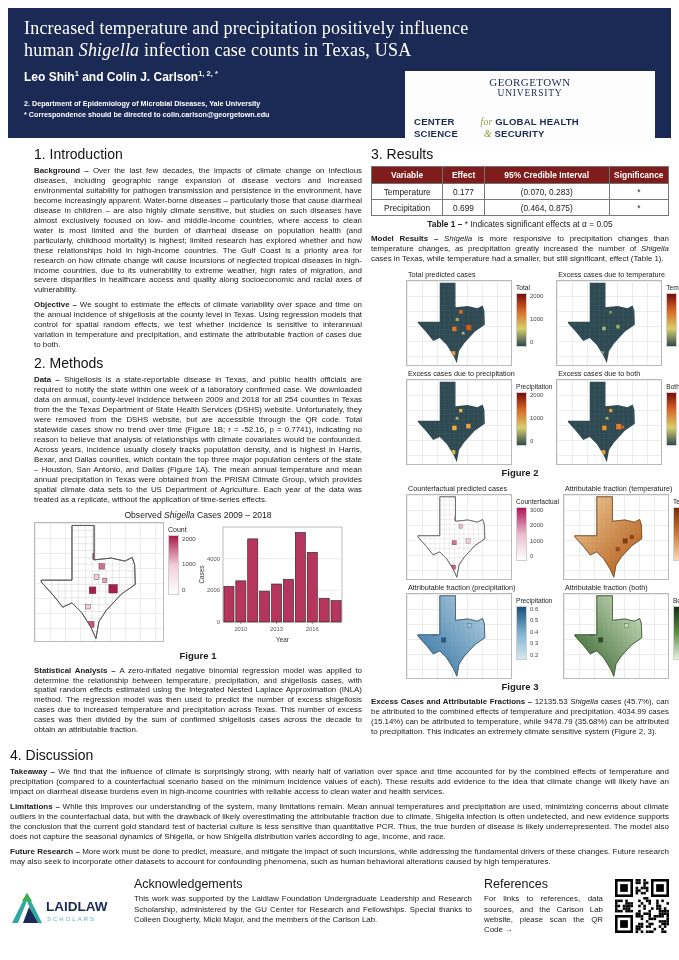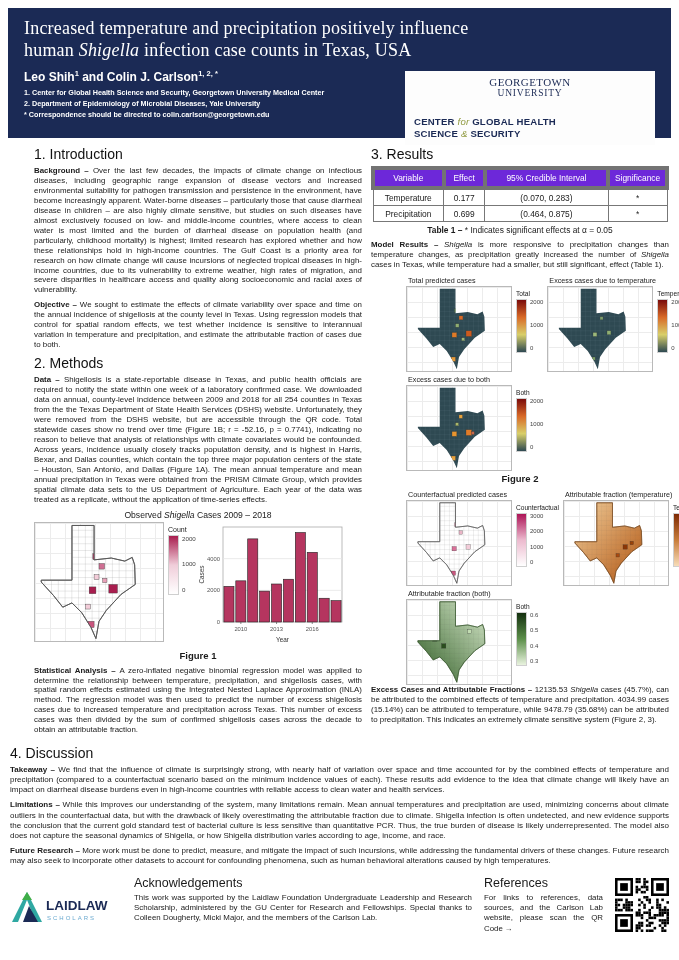--- a/index.html
+++ b/index.html
@@ -15,21 +15,21 @@
   .authors{font-size:12px;font-weight:700;margin:0 0 3px 0;}
   .authors sup{font-size:7.5px;}
   .affil{font-size:7.2px;font-weight:700;line-height:1.55;}
   .logo-box{background:#fdfdfd;color:#1b2a55;width:250px;min-height:44px;display:flex;
             gap:9px;padding:5px 9px;box-sizing:border-box;margin-top:2px;flex-direction:column;}
   .gu-mark{font-family:"Liberation Serif",serif;text-align:center;line-height:1.1;}
   .gu-l1{font-size:11px;letter-spacing:.4px;}
   .gu-l2{font-size:9.5px;letter-spacing:.8px;}
   .logo-divider{width:2px;align-self:stretch;background:#8f993e;}
   .ghss{font-size:9.6px;font-weight:700;line-height:1.25;letter-spacing:.2px;}
-  .olive{color:#8f993e;font-family:Liberation Sans, sans-serif;font-style:italic;font-weight:400;}
+  .olive{color:#8f993e;font-family:Liberation Serif, serif;font-style:italic;font-weight:400;margin-left:23px;}
   
   .content{display:flex;gap:9px;padding:6px 10px 0 10px;}
   .col-left{width:328px;flex:none;margin-left:24px;}
   .col-right{flex:1;min-width:0;}
   h2.section{font-size:14px;font-weight:500;color:#111;margin:2px 0 4px 0;}
   p.body{font-size:7.9px;line-height:1.26;text-align:justify;margin:0 0 5px 0;}
   p.body b{font-weight:700;}
   .it{font-style:italic;}
   
   .fig1-title{text-align:center;font-size:8.6px;margin:1px 0 2px 0;}
@@ -41,26 +41,26 @@
   .f1map{width:128px;height:118px;flex:none;}
   .mapsvg{display:block;width:100%;height:100%;}
   .legend{padding:4px 0 0 4px;flex:none;}
   .lg-label{font-size:7px;margin-bottom:2px;color:#222;}
   .lg-body{display:flex;gap:3px;}
   .lg-bar{width:9px;border:0.5px solid #cfcfcf;}
   .lg-ticks{display:flex;flex-direction:column;justify-content:space-between;font-size:6.2px;color:#444;}
   .fig-caption{text-align:center;font-weight:700;font-size:9.5px;margin:2px 0 5px 0;}
   
   table.results{width:100%;border-collapse:collapse;font-size:8.4px;margin-top:2px;}
-  table.results th{background:#6d28d9;color:#fff;font-weight:400;border:4px solid #737373;padding:3px 2px;}
+  table.results th{background:#7f1d1d;color:#fff;font-weight:700;border:1px solid #737373;padding:3px 2px;}
   table.results td{border:1px solid #777;text-align:center;padding:2.5px 2px;background:#fff;}
   .tbl-caption{text-align:center;font-size:8.4px;margin:3px 0 5px 0;}
   .tbl-caption b{font-weight:700;}
   
-  .mgrid{display:grid;grid-template-columns:1fr 1fr 1fr;column-gap:4px;row-gap:2px;padding-left:35px;}
+  .mgrid{display:grid;grid-template-columns:1fr 1fr;column-gap:4px;row-gap:2px;padding-left:35px;}
   .plabel{font-size:7.2px;color:#222;margin:1px 0 1px 2px;}
   .prow{display:flex;align-items:flex-start;}
   .pbox{width:104px;height:84px;flex:none;}
   .lg-sm .lg-label{font-size:6.6px;}
   .lg-sm .lg-ticks{font-size:6px;}
   
   .disc{padding:3px 10px 0 10px;}
   .disc p.body{font-size:8px;margin-bottom:5px;}
   
   .footer{display:flex;gap:12px;padding:5px 10px 0 10px;align-items:flex-start;}
@@ -110,21 +110,21 @@
     <div class="title">
       <span>Increased temperature and precipitation positively influence</span><br>
       <span>human </span><span class="it">Shigella</span><span> infection case counts in Texas, USA</span>
     </div>
     <div class="header-bottom">
       <div>
         <div class="authors">
           <span>Leo Shih</span><sup>1</sup><span> and Colin J. Carlson</span><sup>1, 2, *</sup>
         </div>
         <div class="affil">
-          <span>1. Center for Global Health Science and Security, Georgetown University Medical Center</span><br>
+          <br>
           <span>2. Department of Epidemiology of Microbial Diseases, Yale University</span><br>
           <span>* Correspondence should be directed to colin.carlson@georgetown.edu</span>
         </div>
       </div>
       <div class="logo-box">
         <div class="gu-mark">
           <div class="gu-l1">GEORGETOWN</div>
           <div class="gu-l2">UNIVERSITY</div>
         </div>
         <div class="logo-divider"></div>
@@ -480,20 +480,21 @@
                     <span>0.6</span>
                     <span>0.5</span>
                     <span>0.4</span>
                     <span>0.3</span>
                   </div>
                 </div>
             </div>
           </div>
         </div>
       </div>
+      <div class="fig-caption">Figure 3</div>
 
       <p class="body"><b>Excess Cases and Attributable Fractions – </b><span>12135.53 </span><span class="it">Shigella</span><span> cases (45.7%), can be attributed to the combined effects of temperature and precipitation. 4034.99 cases (15.14%) can be attributed to temperature, while 9478.79 (35.68%) can be attributed to precipitation. This indicates an extremely climate sensitive system (Figure 2, 3).</span></p>
     </div>
   </div>
 
   <div class="disc">
     <h2 class="section">4. Discussion</h2>
     <p class="body"><b>Takeaway – </b><span>We find that the influence of climate is surprisingly strong, with nearly half of variation over space and time accounted for by the combined effects of temperature and precipitation (compared to a counterfactual scenario based on the minimum incidence values of each).  These results add evidence to the idea that climate change will likely have an impact on diarrheal disease burdens even in high-income countries with reliable access to clean water and health services.</span></p>
     <p class="body"><b>Limitations – </b><span>While this improves our understanding of the system, many limitations remain. Mean annual temperatures and precipitation are used, minimizing concerns about climate outliers in the counterfactual data, but with the drawback of likely overestimating the attributable fraction due to climate. Shigella infection is often undetected, and new evidence supports the conclusion that the current gold standard test of bacterial culture is less sensitive than quantitative PCR. Thus, the true burden of disease is likely underrepresented. The model also does not capture the seasonal dynamics of Shigella, or how Shigella distribution varies according to age, income, and race.</span></p>
     <p class="body"><b>Future Research – </b><span>More work must be done to predict, measure, and mitigate the impact of such incursions, while addressing the fundamental drivers of these changes. Future research may also seek to incorporate other datasets to account for confounding phenomena, such as human behavioral alterations caused by high temperatures.</span></p>

